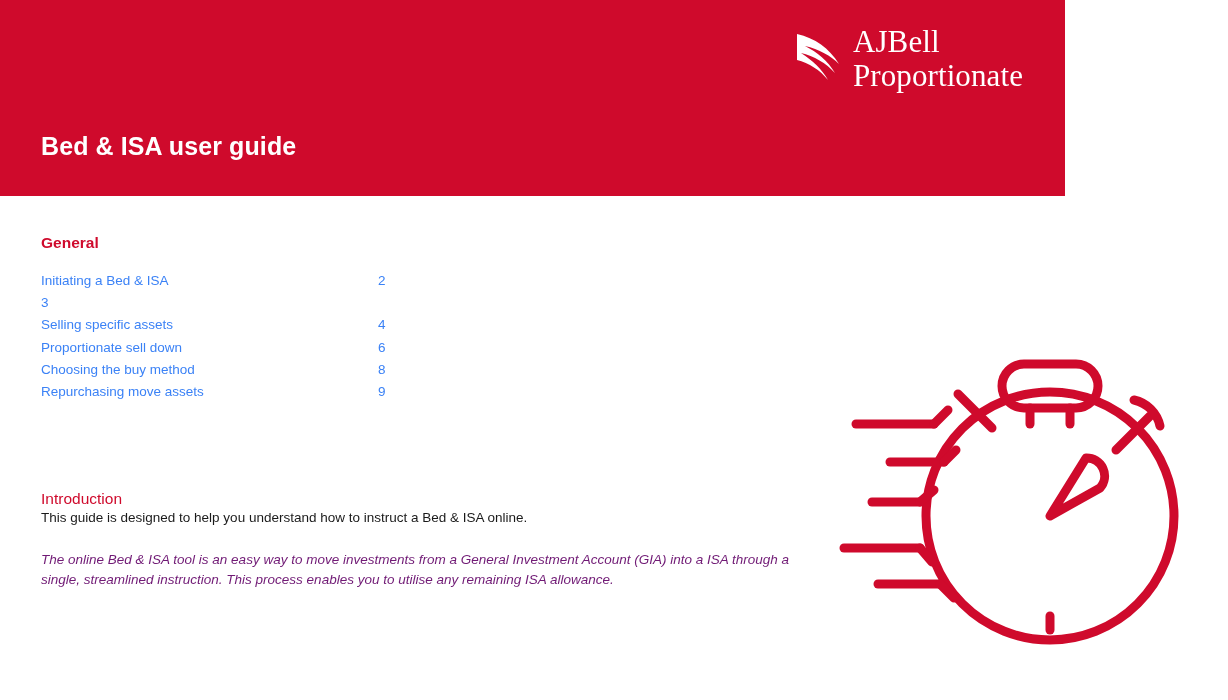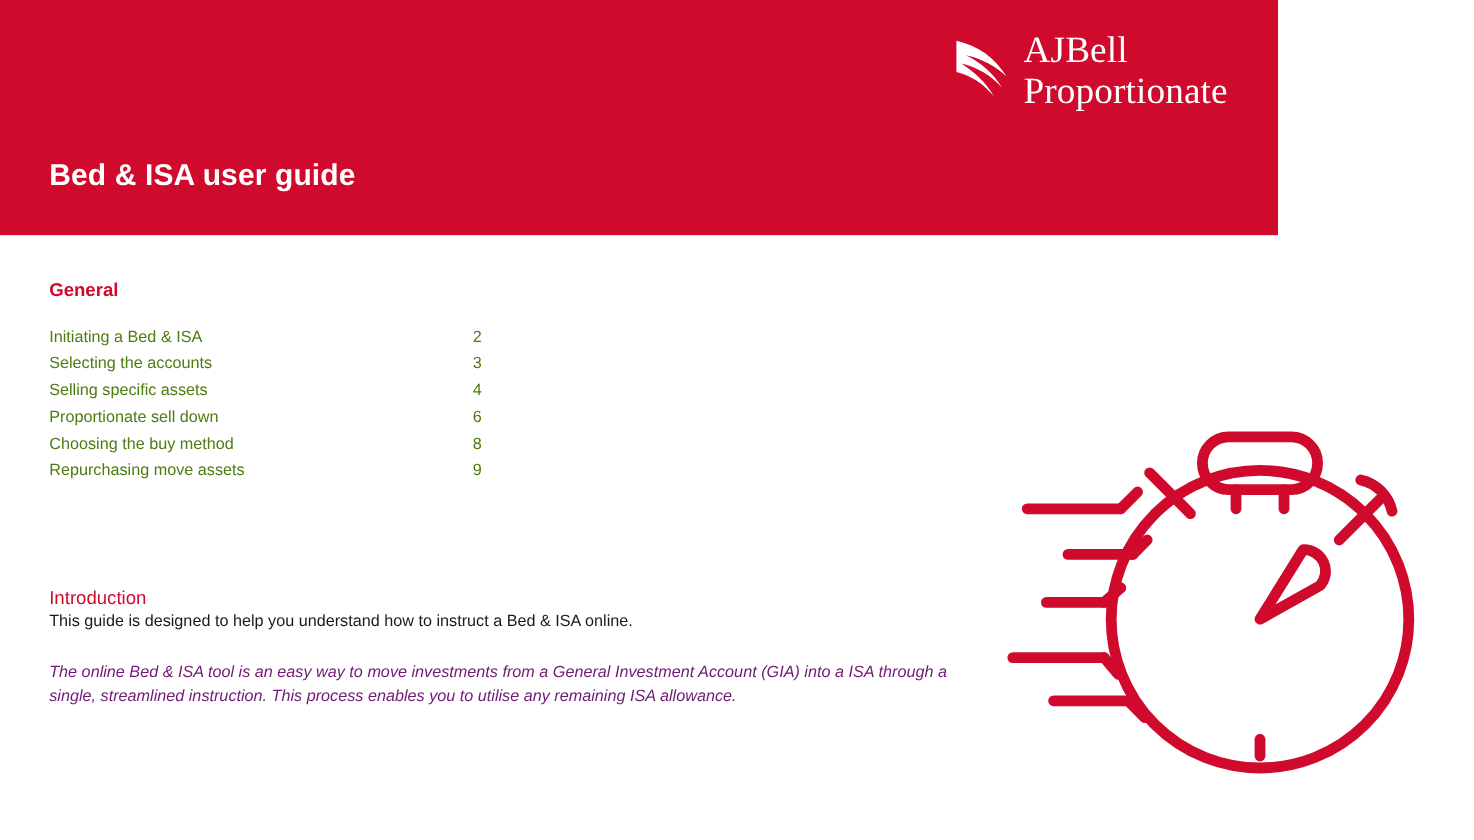--- a/index.html
+++ b/index.html
@@ -83,24 +83,23 @@
   }
   .contents-list {
     position: absolute;
     left: 41px;
     top: 270px;
     width: 420px;
   }
   .contents-row {
     display: flex;
     font-size: 13.5px;
-    color: #4d7c0f;
+    color: #3b82f6;
     line-height: 22.2px;
     height: 22.2px;
-    gap: 16px;
   }
   .contents-row .label {
     width: 337px;
     white-space: nowrap;
   }
   .contents-row .page-no {
     width: 40px;
     text-align: left;
   }
 
@@ -163,21 +162,20 @@
   </div>
 
   <div class="contents-heading">General</div>
 
   <div class="contents-list">
     <div class="contents-row">
       <span class="label">Initiating a Bed &amp; ISA</span>
       <span class="page-no">2</span>
     </div>
     <div class="contents-row">
-      <span class="label">Selecting the accounts</span>
       <span class="page-no">3</span>
     </div>
     <div class="contents-row">
       <span class="label">Selling specific assets</span>
       <span class="page-no">4</span>
     </div>
     <div class="contents-row">
       <span class="label">Proportionate sell down</span>
       <span class="page-no">6</span>
     </div>

